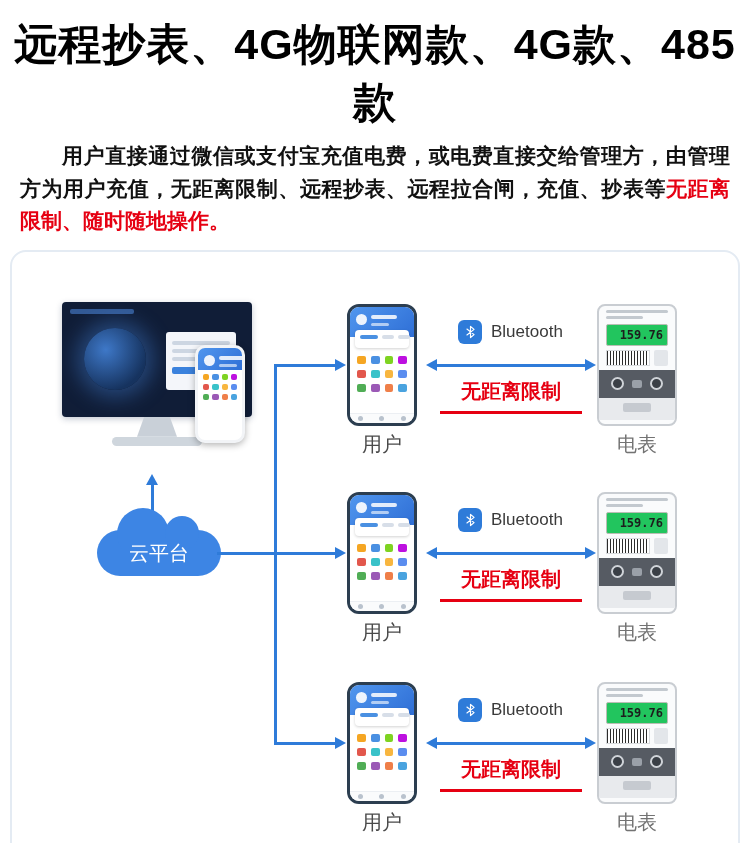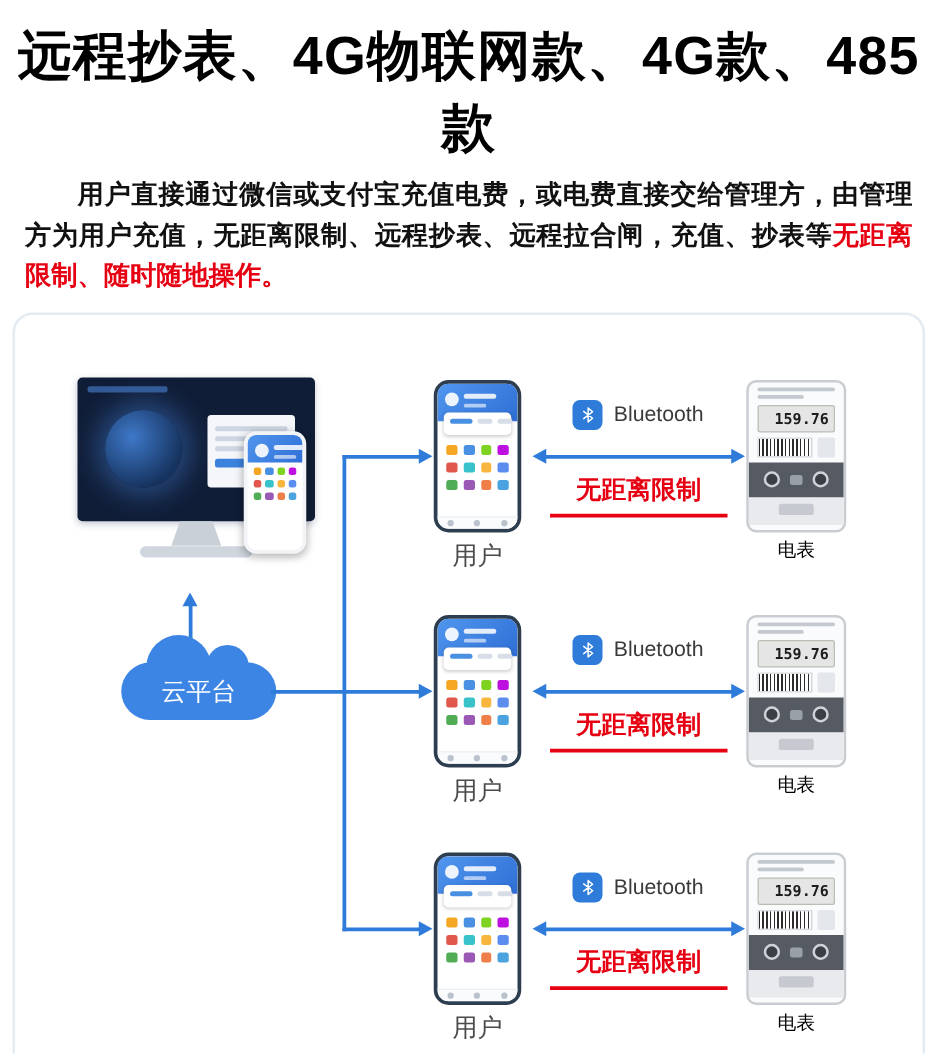--- a/index.html
+++ b/index.html
@@ -138,33 +138,33 @@
 
   
   .meter {
     position:absolute; left:585px; top:0; width:80px; height:122px;
     background:#fafbfc; border:2px solid #c9cdd2; border-radius:8px; overflow:hidden;
   }
   .m-top { padding:4px 7px 1px; }
   .m-top .bar { height:3px; background:#c3c9cf; border-radius:2px; margin-bottom:3px; }
   .m-top .bar.short { width:60%; }
   .m-lcd {
-    margin:1px 7px 0; height:22px; background:#e5e5e5; border:1px solid #b9beb4; border-radius:2px;
+    margin:1px 7px 0; height:22px; background:#22c55e; border:1px solid #b9beb4; border-radius:2px;
     display:flex; align-items:center; justify-content:flex-end; padding:0 4px;
     font-family:"DejaVu Sans Mono",monospace; font-size:12px; font-weight:bold; color:#1d1d1d;
   }
   .m-mid { display:flex; gap:4px; margin:4px 7px; height:16px; }
   .m-barcode { flex:1; background:repeating-linear-gradient(90deg,#2b2b2b 0 1px,#fff 1px 3px); border:1px solid #d7dadd; }
   .m-mid .tag { width:14px; background:#e3e6ea; border-radius:2px; }
   .m-band { height:28px; background:#565b63; display:flex; align-items:center; justify-content:space-around; padding:0 8px; }
   .dial { width:13px; height:13px; border-radius:50%; background:#3a3f46; border:2px solid #cfd3d8; }
   .m-btn { width:10px; height:8px; background:#9aa0a8; border-radius:2px; }
   .m-base { height:22px; background:#e8eaed; position:relative; }
   .m-notch { position:absolute; left:50%; top:5px; width:28px; height:9px; margin-left:-14px; background:#c6cad0; border-radius:2px; }
-  .meter-label { position:absolute; left:575px; top:127px; width:100px; text-align:center; font-size:15px; color:#000000; }
+  .meter-label { position:absolute; left:575px; top:127px; width:100px; text-align:center; font-size:20px; color:#737373; }
 
   
   .wave { position:absolute; left:0; bottom:0; width:100%; height:38px; display:block; }
 </style>
 </head>
 <body>
 
 <div class="page">
 
   <h1 class="title">远程抄表、4G物联网款、4G款、485款</h1>

